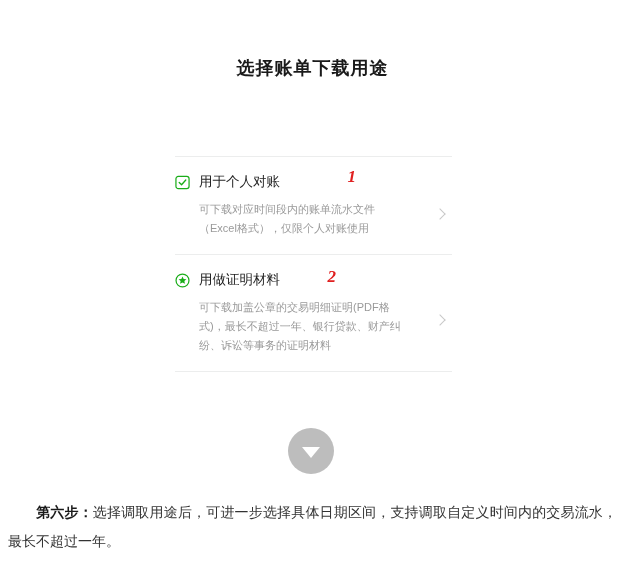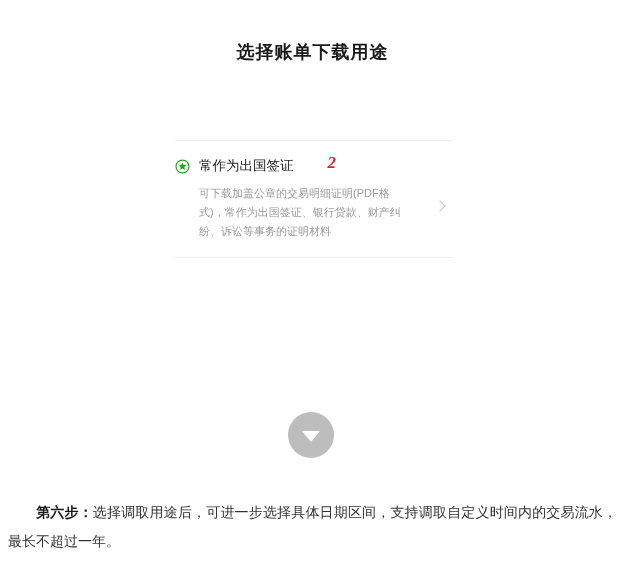--- a/index.html
+++ b/index.html
@@ -16,21 +16,21 @@
   }
   .page {
     position: relative;
     width: 625px;
     height: 579px;
   }
   
   .shot {
     position: absolute;
     left: 0;
-    top: 0;
+    top: 16px;
     width: 625px;
     height: 490px;
     background: #ffffff;
   }
   .shot-title {
     position: absolute;
     left: 0;
     top: 40px;
     width: 625px;
     text-align: center;
@@ -151,33 +151,47 @@
 <body>
 
 <div class="page">
 
   <div class="shot">
 
     <div class="shot-title">选择账单下载用途</div>
 
     <div class="options">
 
+      <div class="option one">
+        <div class="opt-head">
+          <span class="opt-icon">
+            <svg width="15" height="15" viewBox="0 0 16 16">
+              <rect x="1" y="1.5" width="14" height="13" rx="2.5" ry="2.5" fill="none" stroke="#1aad19" stroke-width="1.3"></rect>
+              <polyline points="4.5,8 7,10.4 11.5,5.3" fill="none" stroke="#1aad19" stroke-width="1.4" stroke-linecap="round" stroke-linejoin="round"></polyline>
+            </svg>
+          </span>
+          <span class="opt-title">用于个人对账</span>
+        </div>
+        <div class="opt-num">1</div>
+        <div class="opt-desc">可下载对应时间段内的账单流水文件（Excel格式），仅限个人对账使用</div>
+        <span class="chev"></span>
+      </div>
 
       <div class="option two">
         <div class="opt-head">
           <span class="opt-icon">
             <svg width="15" height="15" viewBox="0 0 16 16">
               <circle cx="8" cy="8" r="6.9" fill="none" stroke="#1aad19" stroke-width="1.3"></circle>
               <polygon points="8,3.6 9.25,6.3 12.2,6.6 10,8.6 10.6,11.5 8,10 5.4,11.5 6,8.6 3.8,6.6 6.75,6.3" fill="#1aad19"></polygon>
             </svg>
           </span>
-          <span class="opt-title">常作为出国签证</span>
+          <span class="opt-title">用做证明材料</span>
         </div>
         <div class="opt-num">2</div>
-        <div class="opt-desc">可下载加盖公章的交易明细证明(PDF格式)，常作为出国签证、银行贷款、财产纠纷、诉讼等事务的证明材料</div>
+        <div class="opt-desc">可下载加盖公章的交易明细证明(PDF格式)，最长不超过一年、银行贷款、财产纠纷、诉讼等事务的证明材料</div>
         <span class="chev"></span>
       </div>
 
     </div>
 
     <div class="scroll-badge">
       <span class="arrow"></span>
     </div>
 
   </div>

